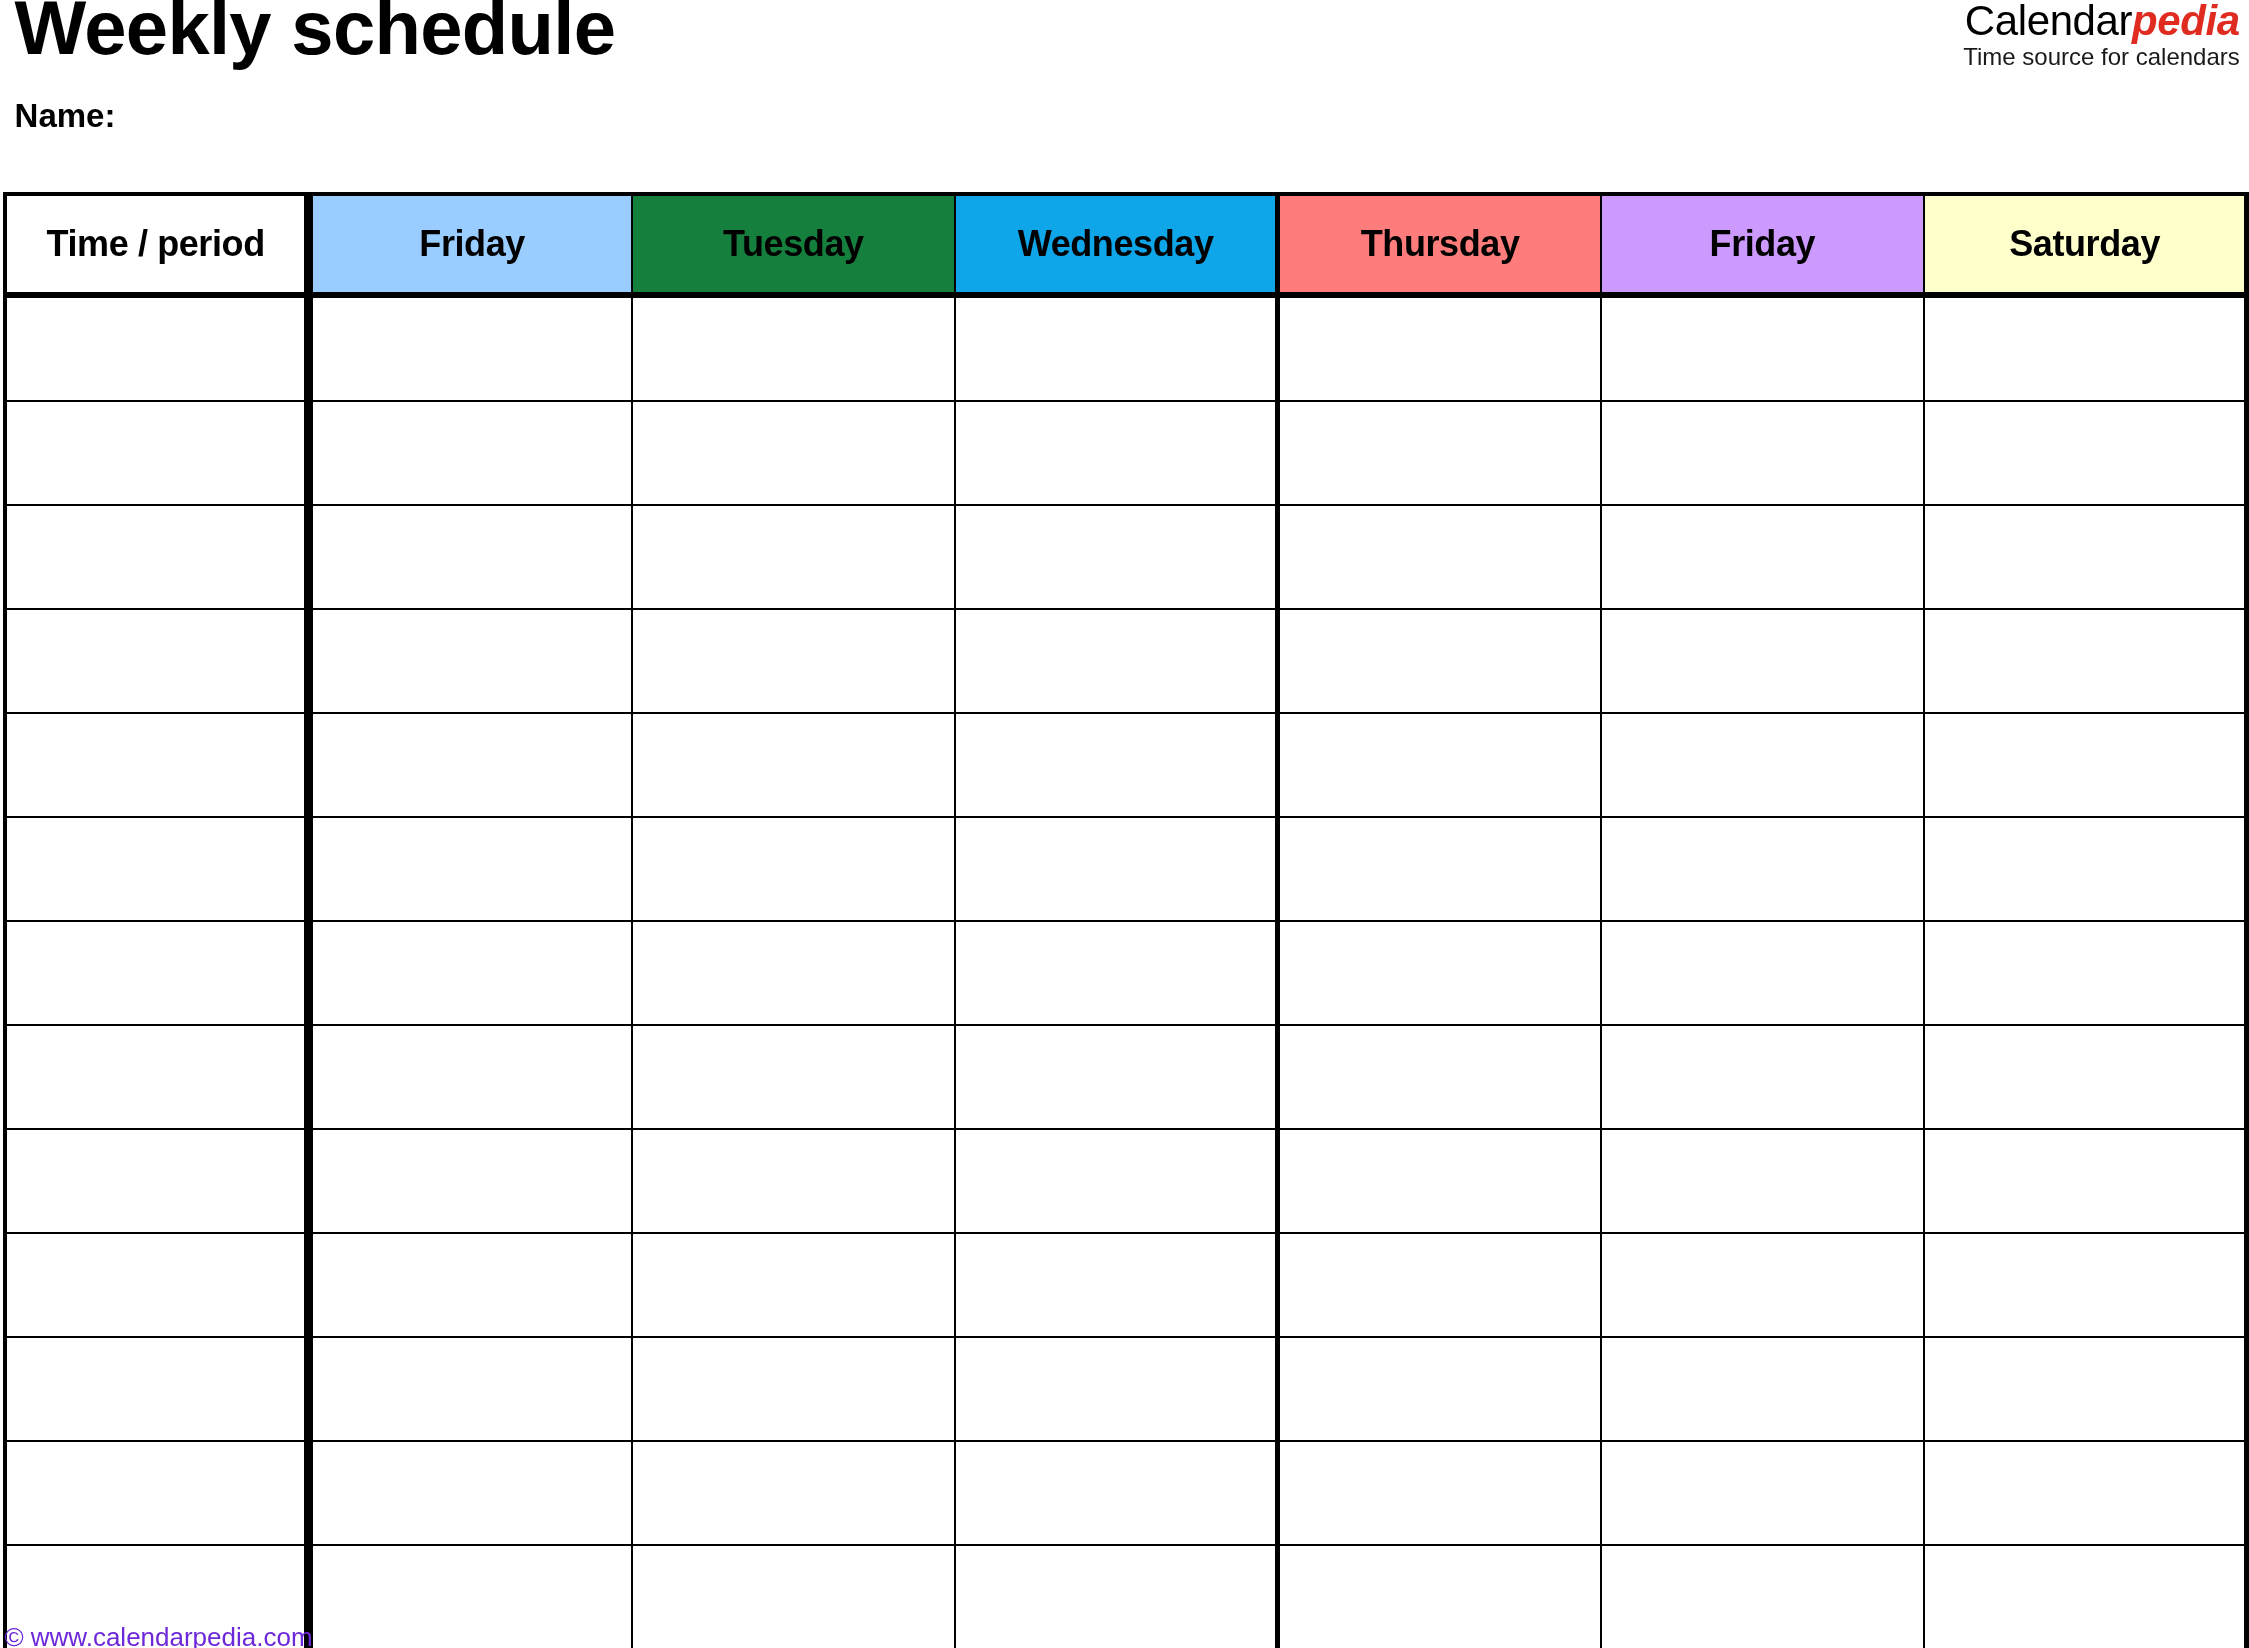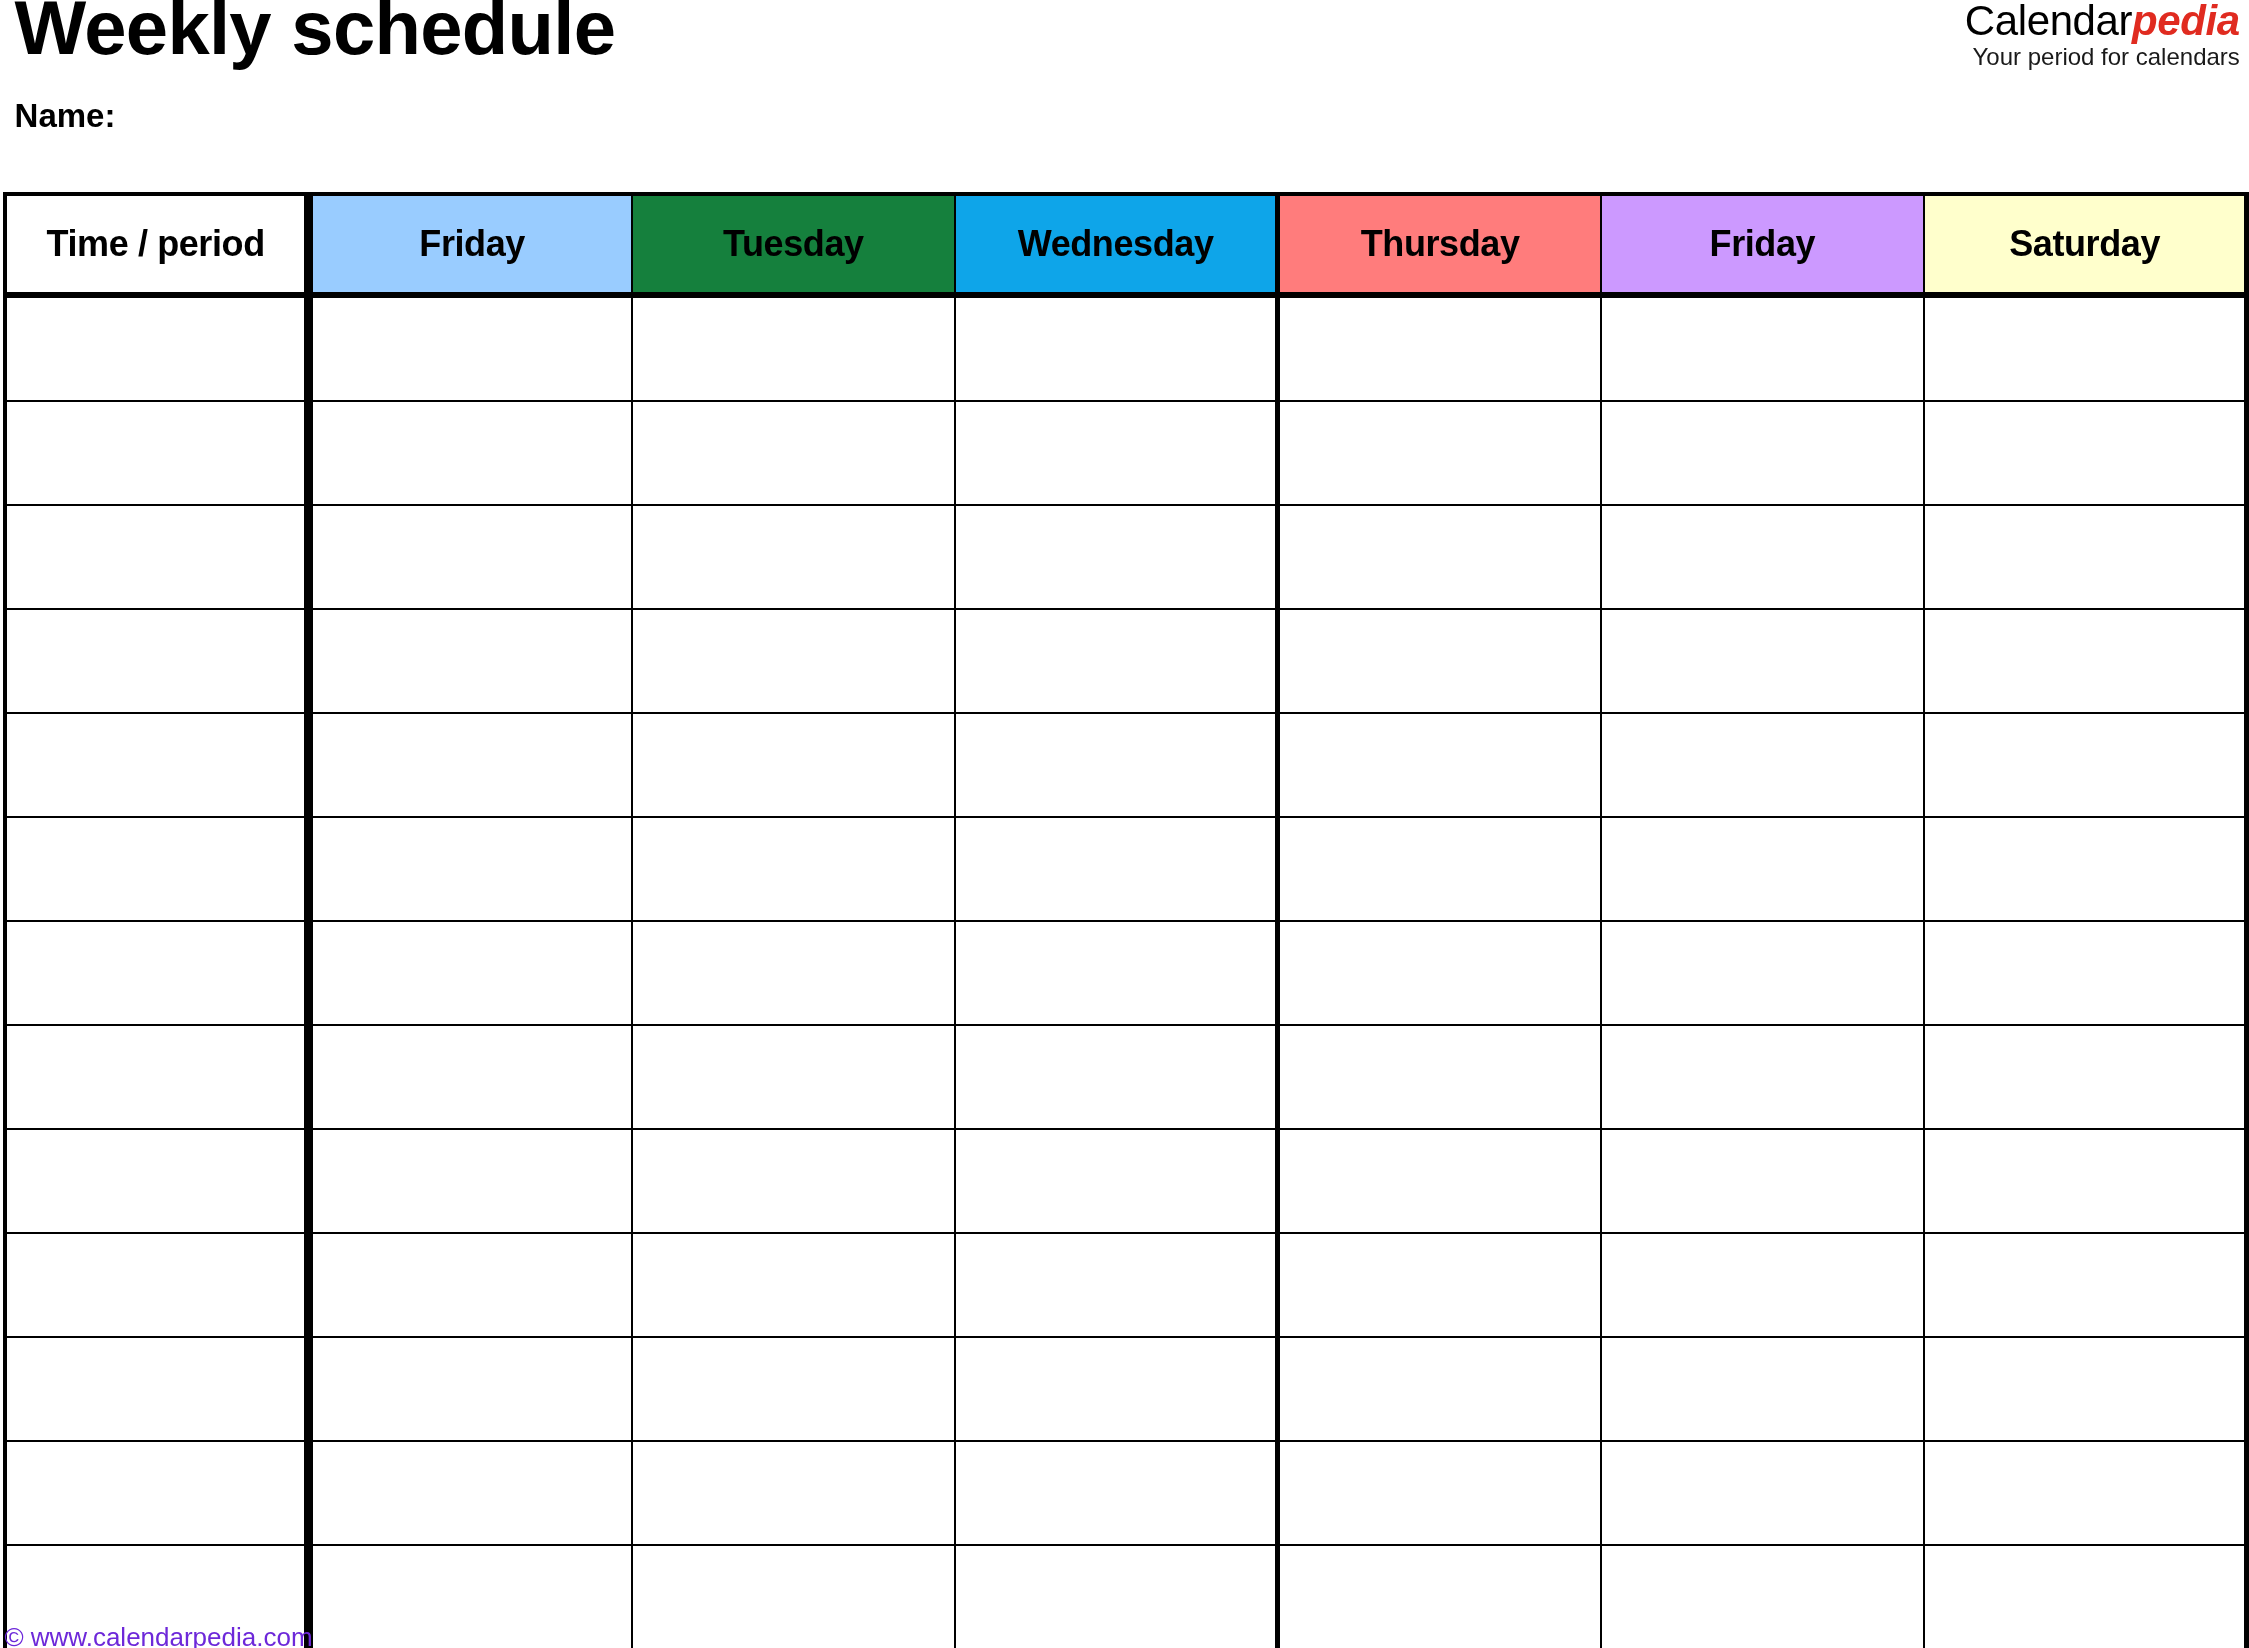--- a/index.html
+++ b/index.html
@@ -160,21 +160,21 @@
 <div class="page-header">
 
   <div class="doc-title">Weekly schedule</div>
 
   <div class="name-label">Name:</div>
 
   <div class="brand">
     <div class="brand-name">
       <span class="brand-a">Calendar</span><span class="brand-b" style="color: rgb(224, 43, 32);">pedia</span>
     </div>
-    <div class="brand-tag">Your period for calendars</div>
+    <div class="brand-tag">Time source for calendars</div>
   </div>
 
 </div>
 
 <div class="schedule-wrap">
   <table class="schedule">
     <colgroup>
       <col class="col-time">
       <col class="col-day">
       <col class="col-day">

